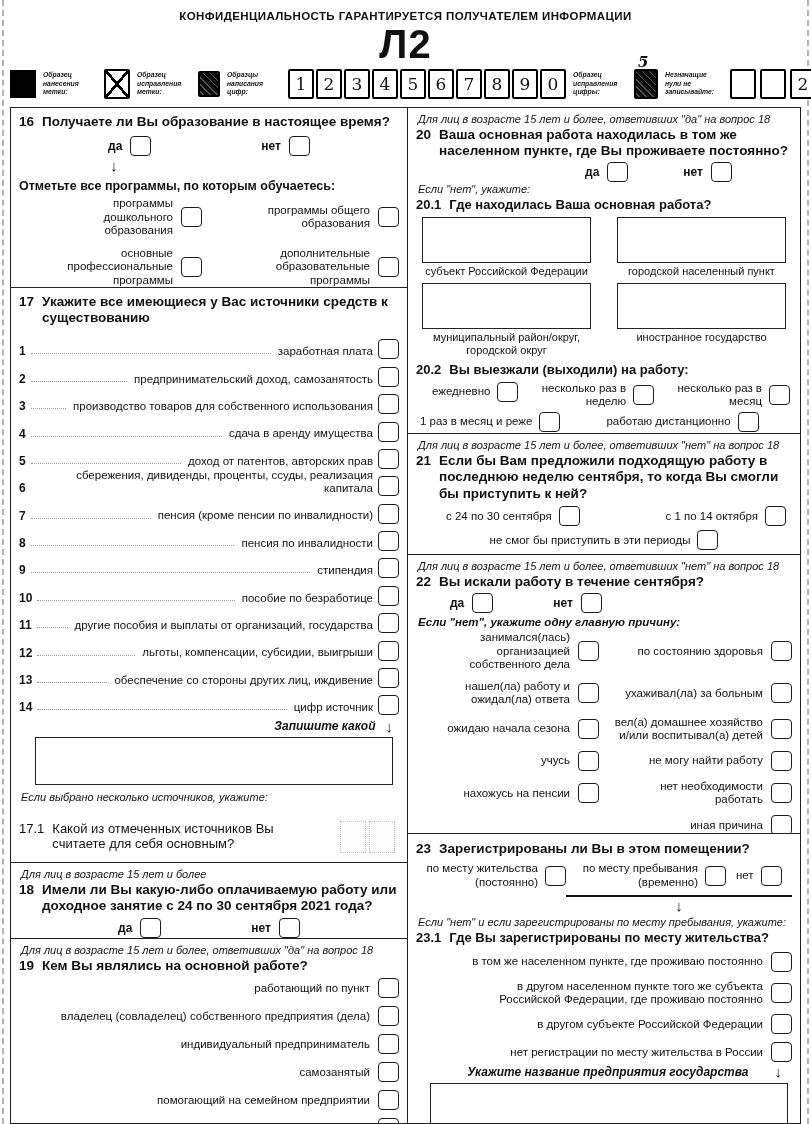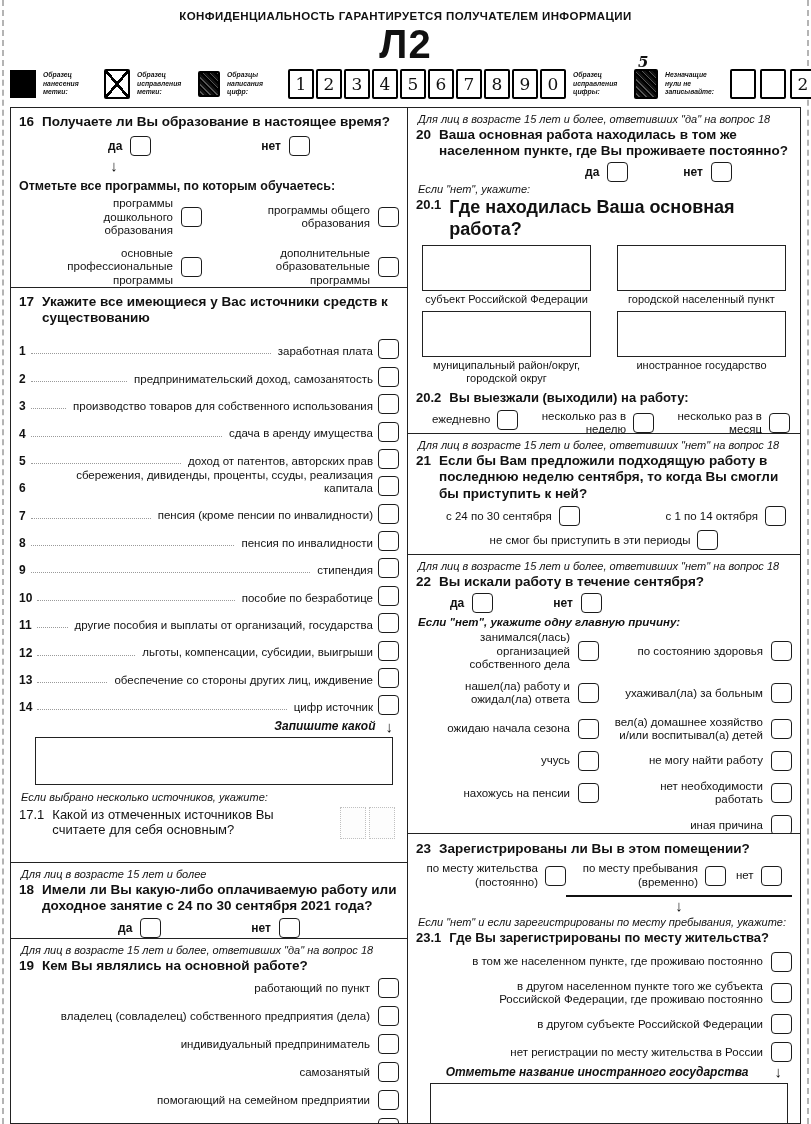--- a/index.html
+++ b/index.html
@@ -60,21 +60,21 @@
 
   
   .srcrow{display:flex;align-items:flex-end;gap:5px;height:27.4px;}
   .srcrow .n{font-size:12px;font-weight:bold;flex:0 0 auto;padding-bottom:2px;}
   .srcrow .dots{flex:1;border-bottom:1.5px dotted #9a9a9a;margin:0 2px 6px 0;}
   .srcrow .lbl{padding-bottom:2px;text-align:right;}
   .srcrow .cb{margin-bottom:1px;}
   .writein-lab{display:flex;justify-content:flex-end;align-items:flex-start;gap:10px;
                font-size:12px;font-style:italic;font-weight:bold;margin:3px 6px 3px 0;}
   .box17{height:46px;margin:0 6px 6px 16px;}
-  .q171{display:flex;gap:8px;margin-top:4px;}
+  .q171{display:flex;gap:8px;margin-top:18px;}
   .cells171{display:flex;gap:3px;margin-left:auto;margin-right:4px;}
   .cell-faint{width:24px;height:30px;border:1.5px dotted #c0c0c0;background:#fdfdfd;}
 
   
   .grid201{display:grid;grid-template-columns:1fr 1fr;column-gap:26px;row-gap:2px;margin:4px 6px 0 6px;}
   .inbox{height:44px;}
   .boxlab{font-size:11px;text-align:center;line-height:1.15;margin-bottom:4px;}
   .row202{display:flex;align-items:flex-start;justify-content:space-between;margin:4px 2px;}
   .opt-l{display:flex;align-items:center;gap:7px;}
   .opt-l .lbl{text-align:right;}
@@ -348,21 +348,21 @@
             <span class="cb"></span>
             </span>
           <span class="yn">
               <span>нет</span>
             <span class="cb"></span>
             </span>
         </div>
         <div class="filter">Если "нет", укажите:</div>
         <div class="q" style="margin-top:2px">
           <span class="qnum" style="font-size:13px">20.1</span>
-          <span class="qtext" style="font-size:18px">Где находилась Ваша основная работа?</span>
+          <span class="qtext" style="font-size:13px">Где находилась Ваша основная работа?</span>
         </div>
         <div class="grid201">
           <div class="entry inbox"></div>
           <div class="entry inbox"></div>
           <div class="boxlab">субъект Российской Федерации</div>
           <div class="boxlab">городской населенный пункт</div>
           <div class="entry inbox"></div>
           <div class="entry inbox"></div>
           <div class="boxlab">муниципальный район/округ, городской округ</div>
           <div class="boxlab">иностранное государство</div>
@@ -526,20 +526,20 @@
           <div class="opt-r">
               <span class="lbl">в другом субъекте Российской Федерации</span>
             <span class="cb"></span>
             </div>
           <div class="opt-r">
               <span class="lbl">нет регистрации по месту жительства в России</span>
             <span class="cb"></span>
             </div>
         </div>
         <div class="foreign">
-          <span>Отметьте название иностранного государства</span>
+          <span>Укажите название предприятия государства</span>
           <span class="arrow">↓</span>
         </div>
         <div class="entry box231"></div>
       </div>
     </div>
   </div>
 </div>
 
 </body></html>

